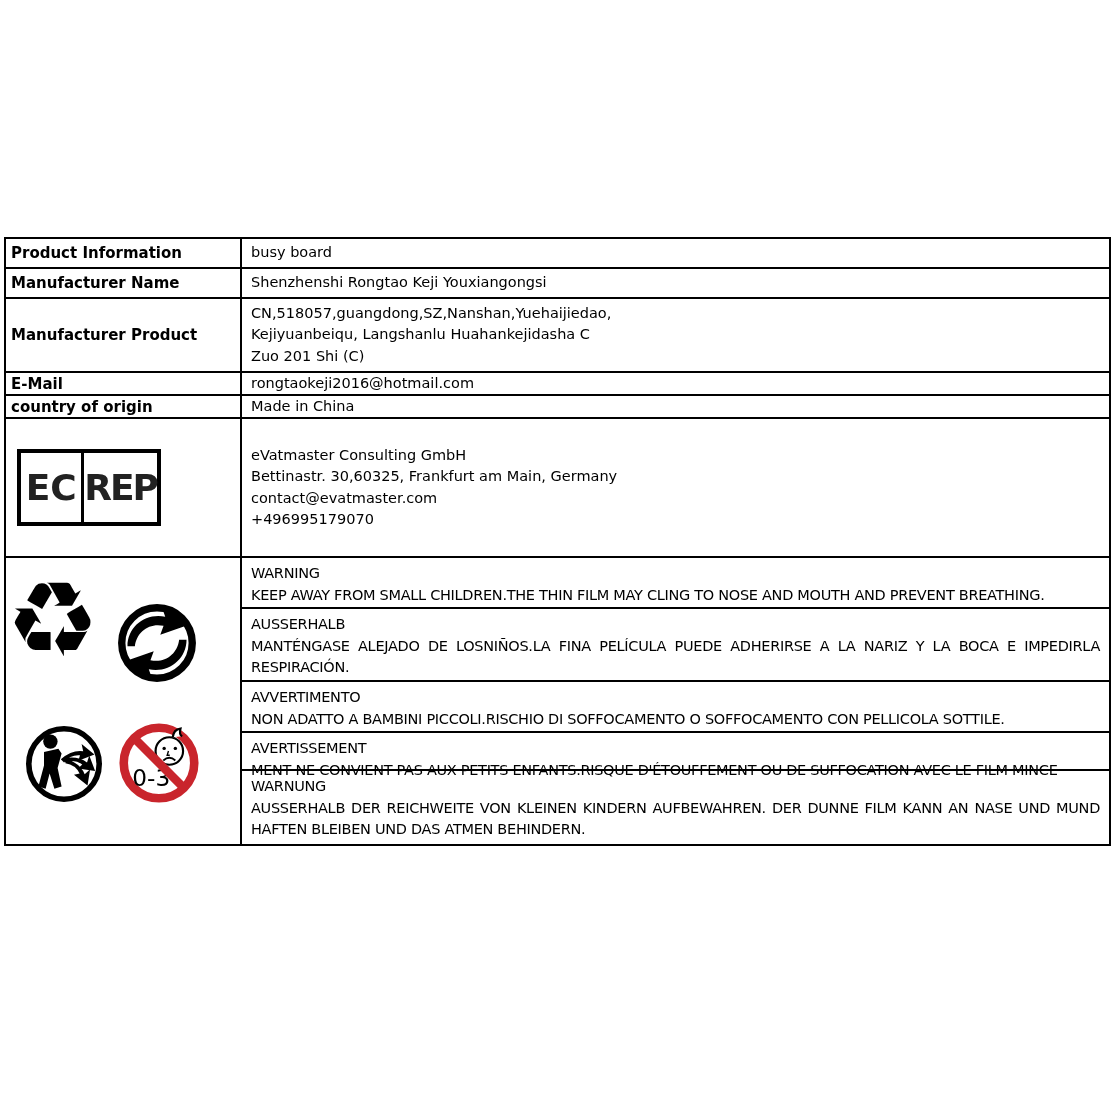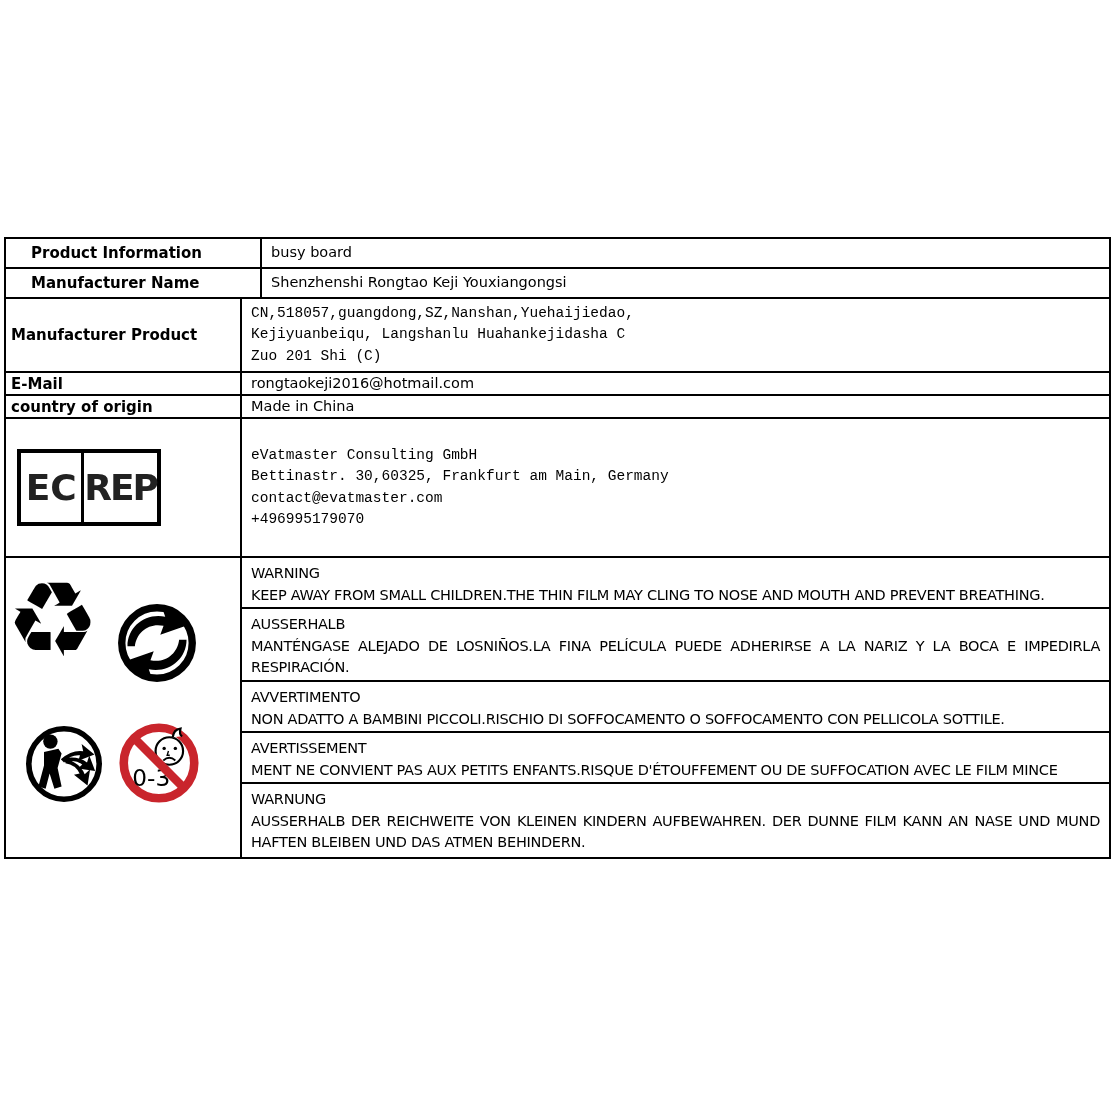--- a/index.html
+++ b/index.html
@@ -25,22 +25,22 @@
     padding: 2px 5px 2px 5px;
     font-weight: bold; font-size: 15px;
   }
   .cr {
     flex: 1;
     display: flex; align-items: center;
     padding: 3px 9px;
     font-size: 14.5px;
     line-height: 21.5px;
   }
-  .multiline { white-space: pre-line; font-family: Liberation Mono, monospace; }
-  .h30 { height: 30px; padding-left: 20px; }
+  .multiline { white-space: pre-line; }
+  .h30 { height: 30px; }
   .h31 { height: 23px; }
   .h74 { height: 74px; }
   .h139 { height: 139px; }
   
   .ecrep-box {
     margin-left: 6px;
     width: 144px; height: 77px;
     border: 4px solid #000;
     display: flex; align-items: stretch;
     color: #222;
@@ -67,21 +67,21 @@
   .wrow {
     border-bottom: 2px solid #000;
     padding: 5px 9px 0 9px;
     font-size: 14.5px;
     line-height: 21.5px;
     letter-spacing: -0.3px;
   }
   .wrow:last-child { border-bottom: none; }
   .h53 { height: 51px; }
   .h75 { height: 73px; }
-  .h52 { height: 51px; }
+  .h52 { height: 38px; }
   .h73 { height: 73px; }
   .wtext { text-align: justify; }
   
   .icon-abs { position: absolute; }
   .recycle-glyph {
     font-size: 104px; line-height: 1;
     left: 0px; top: 10px;
     color: #000;
   }
 </style>

